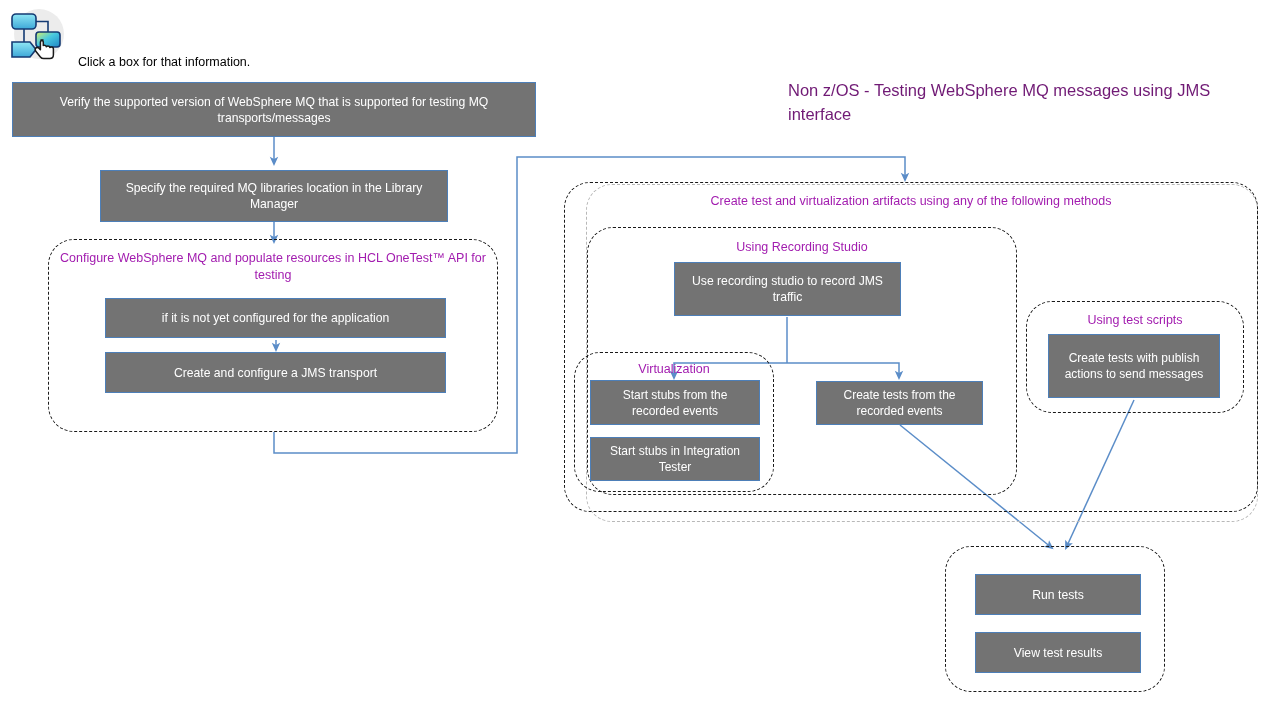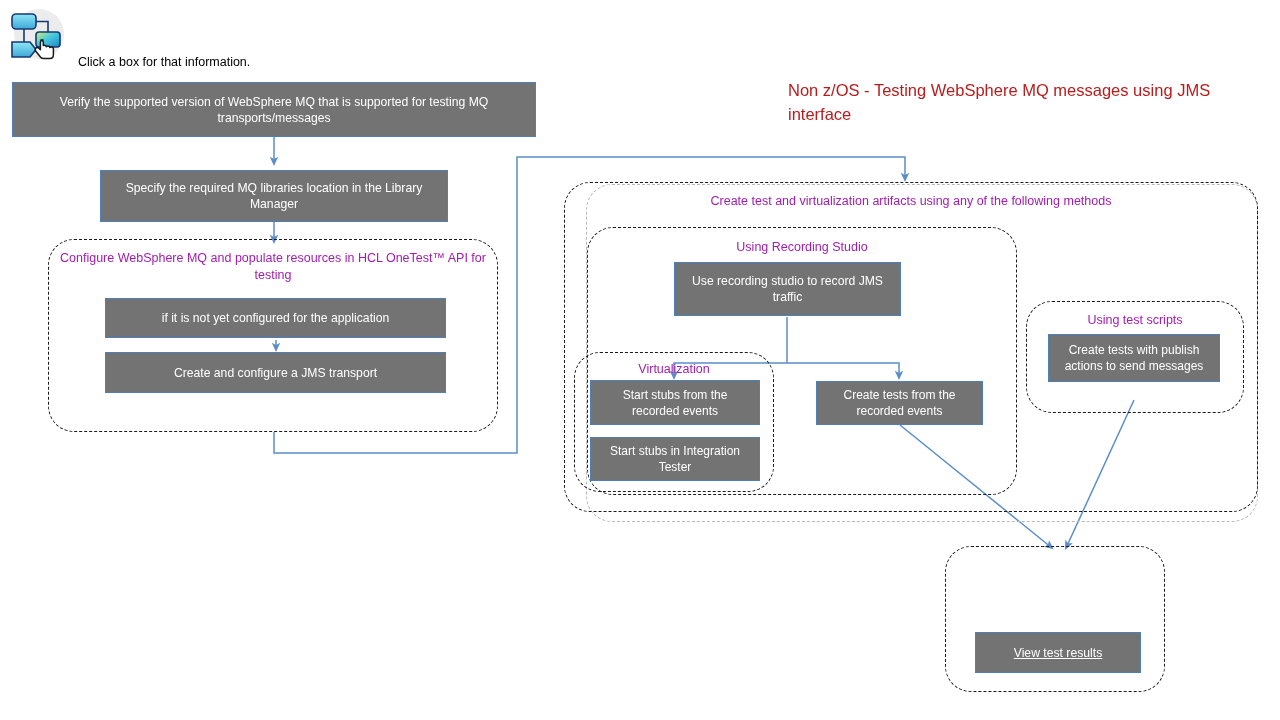--- a/index.html
+++ b/index.html
@@ -40,21 +40,21 @@
   }
   #legend-text .ln { display: block; }
 
   
   #diagram-title {
     position: absolute;
     left: 788px; top: 78px;
     width: 450px;
     font-size: 16.5px;
     line-height: 24px;
-    color: #b91c1c;
+    color: #701a75;
   }
 
   
   #connectors {
     position: absolute;
     left: 0; top: 0;
     width: 1280px; height: 720px;
     pointer-events: none;
   }
 
@@ -189,18 +189,19 @@
     <div class="group-label" style="top:8px;">Virtualization</div>
   </div>
   <div class="box small" style="left:590px; top:380px; width:170px; height:45px;">Start stubs from the recorded events</div>
   <div class="box small" style="left:816px; top:381px; width:167px; height:44px;">Create tests from the recorded events</div>
 
   <div class="box small" style="left:590px; top:437px; width:170px; height:44px;">Start stubs in Integration Tester</div>
 
   <div class="group" style="left:1026px; top:301px; width:218px; height:112px;">
     <div class="group-label" style="top:10px;">Using test scripts</div>
   </div>
-  <div class="box small" style="left:1048px; top:334px; width:172px; height:48px;">Create tests with publish actions to send messages</div>
+  <div class="box small" style="left:1048px; top:334px; width:172px; height:64px;">Create tests with publish actions to send messages</div>
 
   <div class="group" style="left:945px; top:546px; width:220px; height:146px;"></div>
-  <div class="box" style="left:975px; top:632px; width:166px; height:41px;text-decoration:underline;">View test results</div>
+  <div class="box" style="left:975px; top:574px; width:166px; height:41px;">Run tests</div>
+  <div class="box" style="left:975px; top:632px; width:166px; height:41px;">View test results</div>
 
 </div>
 
 </body></html>

